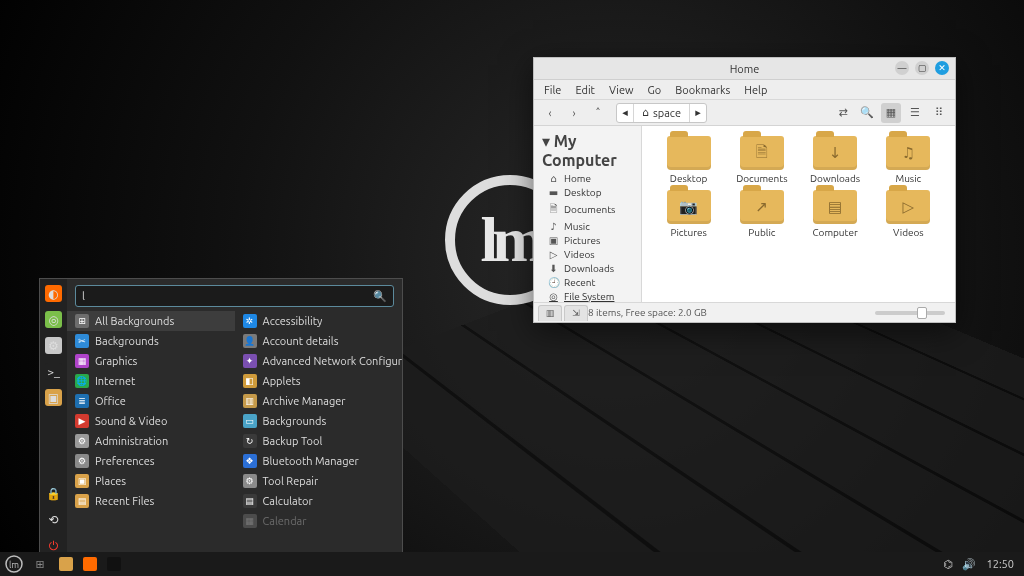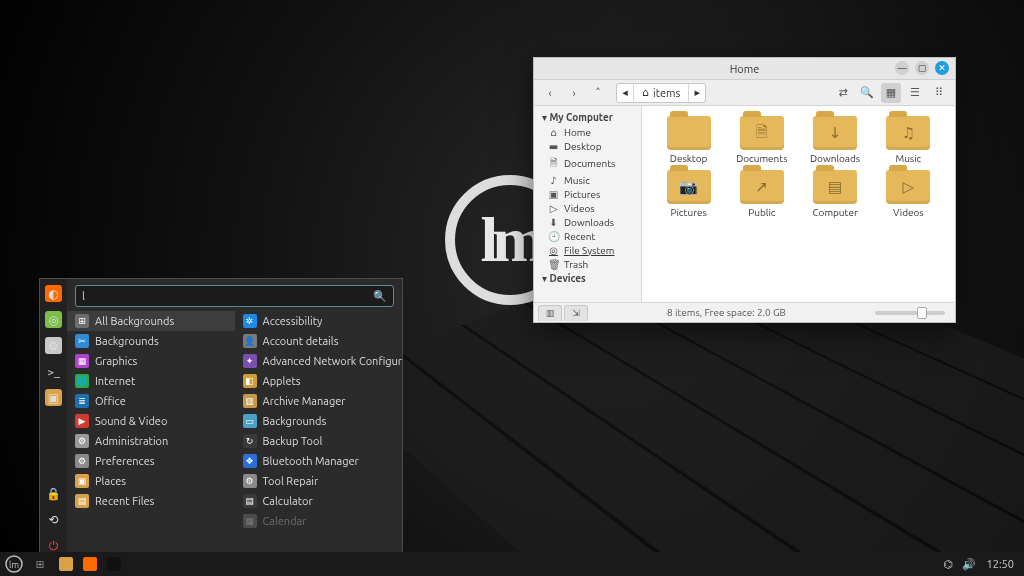--- a/index.html
+++ b/index.html
@@ -45,34 +45,34 @@
   .fm .wbtn{width:14px;height:14px;border-radius:50%;display:flex;align-items:center;justify-content:center;font-size:9px;cursor:pointer}
   .fm .menubar{height:20px;display:flex;gap:14px;padding:0 10px;align-items:center;background:#eee;border-bottom:1px solid #d8d8d8}
   .fm .menubar span{cursor:pointer}
   .fm .toolbar{height:26px;display:flex;align-items:center;gap:4px;padding:0 6px;background:#eee;border-bottom:1px solid #d4d4d4}
   .fm .tbtn{width:20px;height:20px;display:flex;align-items:center;justify-content:center;border-radius:3px;cursor:pointer;color:#555}
   .fm .tbtn.sel{background:#d0d0d0}
   .fm .crumb{display:flex;align-items:center;border:1px solid #c7c7c7;border-radius:3px;height:20px;margin-left:4px;background:#fff}
   .fm .crumb .seg{padding:0 8px;height:100%;display:flex;align-items:center;gap:4px;border-right:1px solid #d6d6d6;cursor:pointer}
   .fm .split{flex:1;display:flex;min-height:0}
   .fm .side{width:108px;background:#f3f3f3;border-right:1px solid #d8d8d8;overflow:hidden;padding:4px 0}
-  .fm .shead{font-weight:600;font-size:10px;padding:2px 8px;color:#444}
+  .fm .shead{font-weight:600;font-size:16px;padding:2px 8px;color:#444}
   .fm .sitem{display:flex;align-items:center;gap:5px;padding:1.5px 8px 1.5px 14px;cursor:pointer;font-size:10px}
   .fm .sitem.sel{text-decoration:underline}
   .fm .sico{width:11px;text-align:center;color:#555;font-size:10px}
   .fm .content{flex:1;background:#fff;padding:10px 12px;display:grid;grid-template-columns:repeat(4,1fr);gap:6px 4px;align-content:start}
   .fm .folder{display:flex;flex-direction:column;align-items:center;gap:3px;cursor:pointer;font-size:10px}
   .fm .ficon{width:44px;height:34px;background:#e6b85c;border-radius:3px 3px 4px 4px;position:relative;
     box-shadow:inset 0 -3px 0 rgba(0,0,0,.08)}
   .fm .ficon::before{content:"";position:absolute;top:-5px;left:3px;width:18px;height:6px;background:#d8a748;border-radius:3px 3px 0 0}
   .fm .ficon .g{position:absolute;inset:0;display:flex;align-items:center;justify-content:center;color:#8a6a2e;font-size:15px}
   .fm .status{height:20px;border-top:1px solid #d8d8d8;display:flex;align-items:center;font-size:10px;color:#555}
   .fm .tabs{display:flex;gap:2px;padding-left:4px}
   .fm .tab{width:24px;height:16px;background:#e3e3e3;border:1px solid #c9c9c9;border-bottom:0;border-radius:3px 3px 0 0;display:flex;align-items:center;justify-content:center;font-size:9px;cursor:pointer}
-  .fm .sbar{flex:1;text-align:center}
+  .fm .sbar{flex:1;}
   .fm .zoom{width:70px;height:4px;background:#ccc;border-radius:2px;margin:0 10px;position:relative}
   .fm .zoom .knob{position:absolute;top:-4px;left:42px;width:10px;height:12px;background:#fff;border:1px solid #aaa;border-radius:2px}
 
   
   .panel{position:absolute;left:0;bottom:0;height:24px;width:100%;background:#1a1a1a;display:flex;align-items:center;color:#ccc;font-size:11px}
   .panel .pl{display:flex;align-items:center;gap:6px;padding-left:4px}
   .panel .pbtn{width:20px;height:20px;display:flex;align-items:center;justify-content:center;cursor:pointer;border-radius:2px}
   .panel .spacer{flex:1}
   .panel .tray{display:flex;align-items:center;gap:10px;padding-right:10px}
 
@@ -200,29 +200,37 @@
 
 <div class="fm">
   <div class="titlebar">
     <span>Home</span>
     <div class="wbtns">
       <div class="wbtn" style="background:#d0d0d0">—</div>
       <div class="wbtn" style="background:#d0d0d0">▢</div>
       <div class="wbtn" style="background:#1e9de0;color:#fff">✕</div>
     </div>
   </div>
+  <div class="menubar" id="fmMenus">
+      <span>File</span>
+      <span>Edit</span>
+      <span>View</span>
+      <span>Go</span>
+      <span>Bookmarks</span>
+      <span>Help</span>
+    </div>
   <div class="toolbar">
     <div class="tbtn">‹</div>
     <div class="tbtn">›</div>
     <div class="tbtn">˄</div>
     <div class="crumb">
       <div class="seg" style="width:16px;justify-content:center">◂</div>
       <div class="seg">
           <span>⌂</span>
-          <span>items</span>
+          <span>space</span>
         </div>
       <div class="seg" style="width:16px;justify-content:center;border-right:0">▸</div>
     </div>
     <div style="flex:1"></div>
     <div class="tbtn">⇄</div>
     <div class="tbtn">🔍</div>
     <div class="tbtn sel">▦</div>
     <div class="tbtn">☰</div>
     <div class="tbtn">⠿</div>
   </div>

